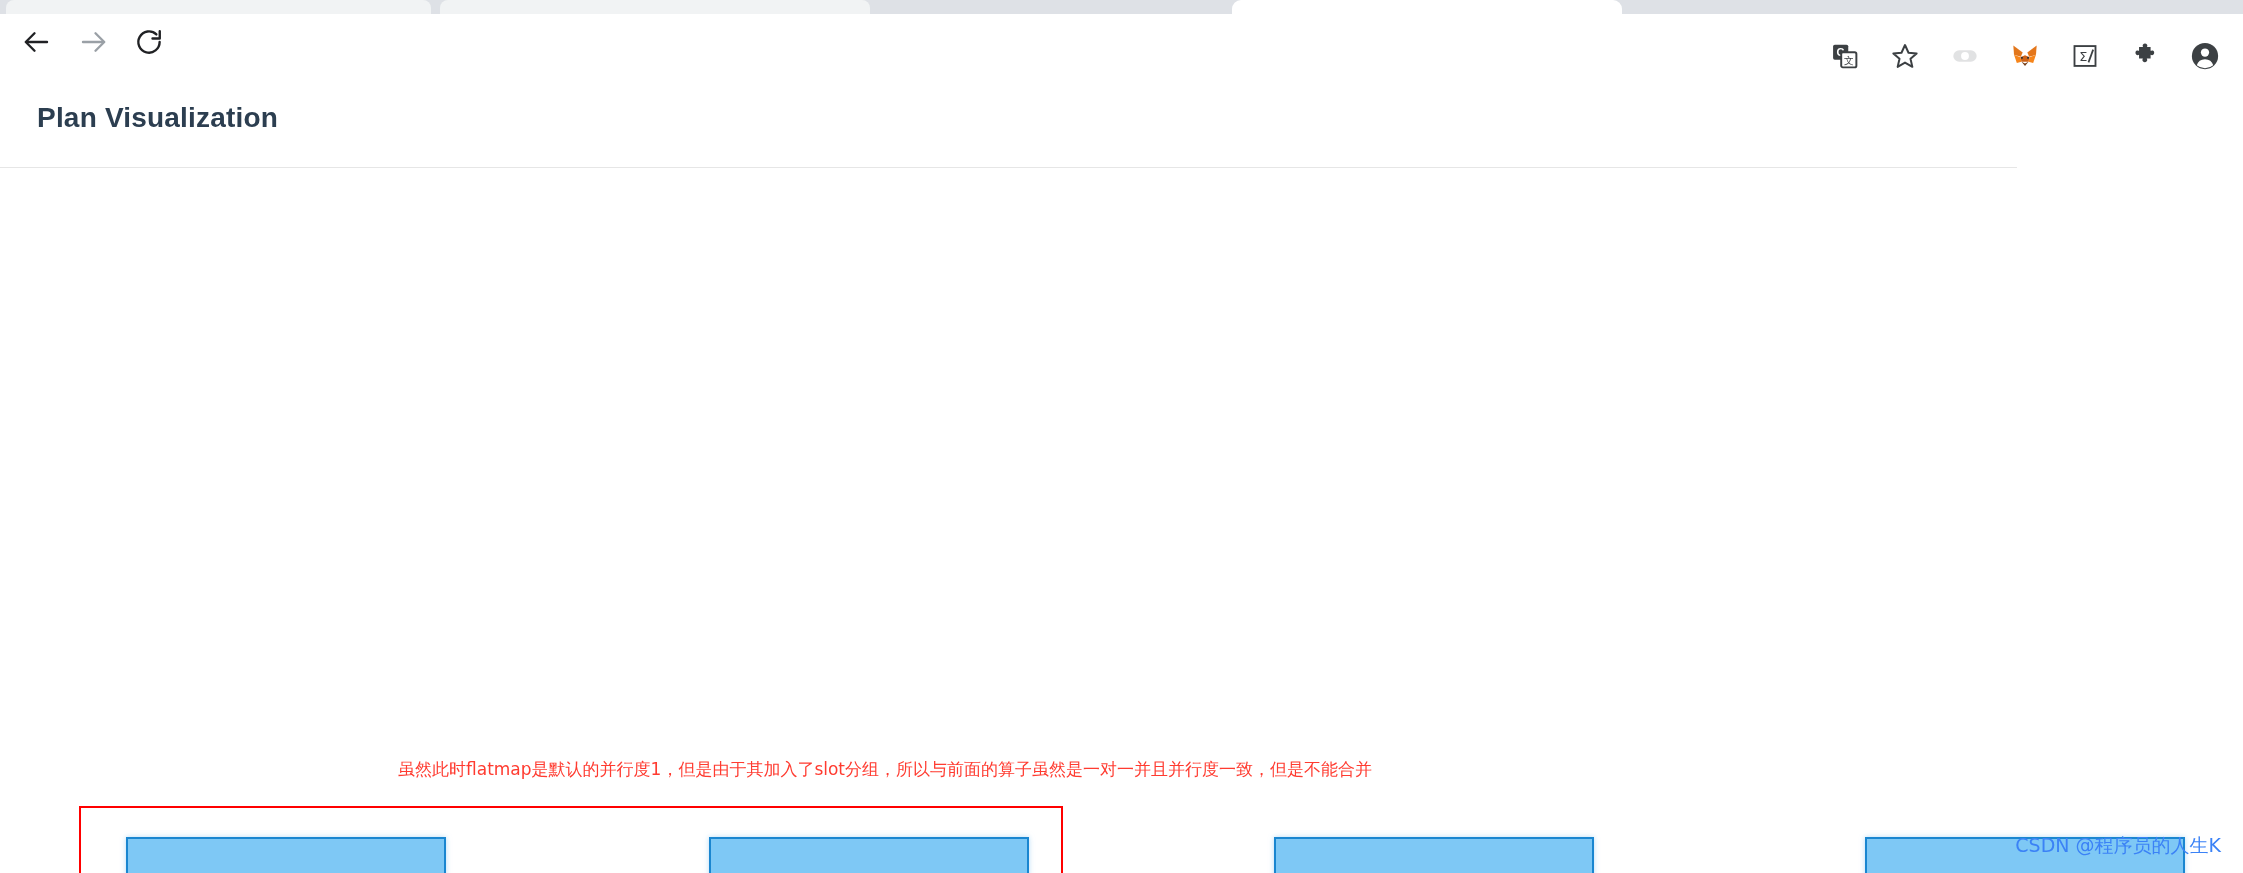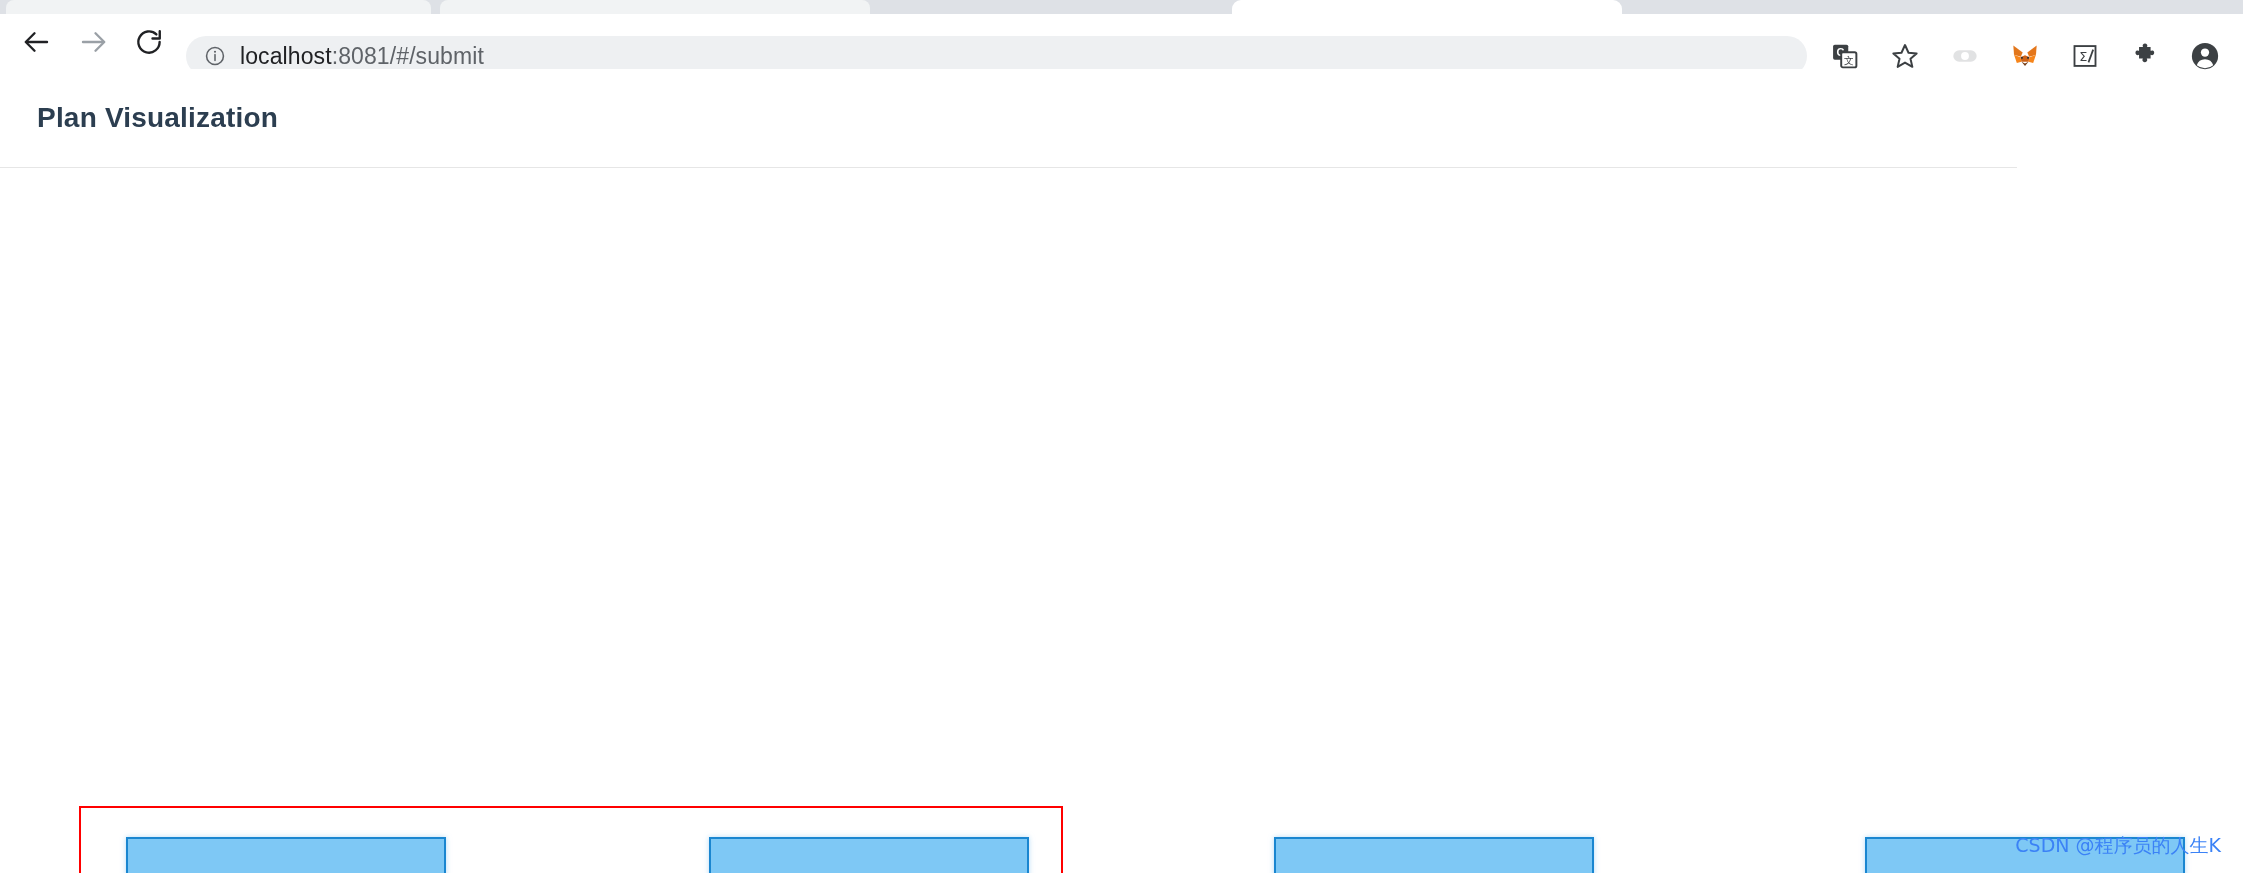--- a/index.html
+++ b/index.html
@@ -194,30 +194,20 @@
 
   <div class="nav-btn">
     <span>
       <svg width="30" height="30" viewBox="0 0 24 24" fill="none" stroke="#202124" stroke-width="1.9" stroke-linecap="round" stroke-linejoin="round">
         <path d="M20.5 12a8.5 8.5 0 1 1-2.6-6.1"></path>
         <polyline points="20.6,3.4 20.6,9.2 14.8,9.2" fill="none"></polyline>
       </svg>
     </span>
   </div>
 
-  <div class="omnibox">
-    <span class="info-icon">
-      <svg width="22" height="22" viewBox="0 0 24 24" fill="none" stroke="#5f6368" stroke-width="1.7">
-        <circle cx="12" cy="12" r="9.2"></circle>
-        <line x1="12" y1="10.5" x2="12" y2="17" stroke-linecap="round"></line>
-        <circle cx="12" cy="7.3" r="1.15" fill="#5f6368" stroke="none"></circle>
-      </svg>
-    </span>
-    <span class="url-text"><span class="host">localhost</span><span>:8081/#/submit</span></span>
-  </div>
 
   <div class="tool-icons">
 
     <div class="tool-icon">
       <svg width="26" height="26" viewBox="0 0 24 24">
         <rect x="1" y="1.5" width="14" height="14" rx="1.6" fill="#3c4043"></rect>
         <text x="8" y="12" font-size="10" fill="#ffffff" text-anchor="middle" font-family="Liberation Sans, sans-serif" font-weight="bold">G</text>
         <rect x="8.5" y="8.5" width="14" height="14" rx="1.6" fill="#ffffff" stroke="#3c4043" stroke-width="1.8"></rect>
         <text x="15.5" y="19.5" font-size="9" fill="#3c4043" text-anchor="middle" font-family="DejaVu Sans, sans-serif">文</text>
       </svg>
@@ -273,20 +263,21 @@
 
   </div>
 </div>
 
 <div class="app-header">
   <div class="app-title">Plan Visualization</div>
 </div>
 
 <div class="plan-canvas">
 
+  <div class="annotation">虽然此时flatmap是默认的并行度1，但是由于其加入了slot分组，所以与前面的算子虽然是一对一并且并行度一致，但是不能合并</div>
   <div class="red-box"></div>
 
   <div class="node n1">
     
     
   </div>
 
   <div class="node n2">
     
     

